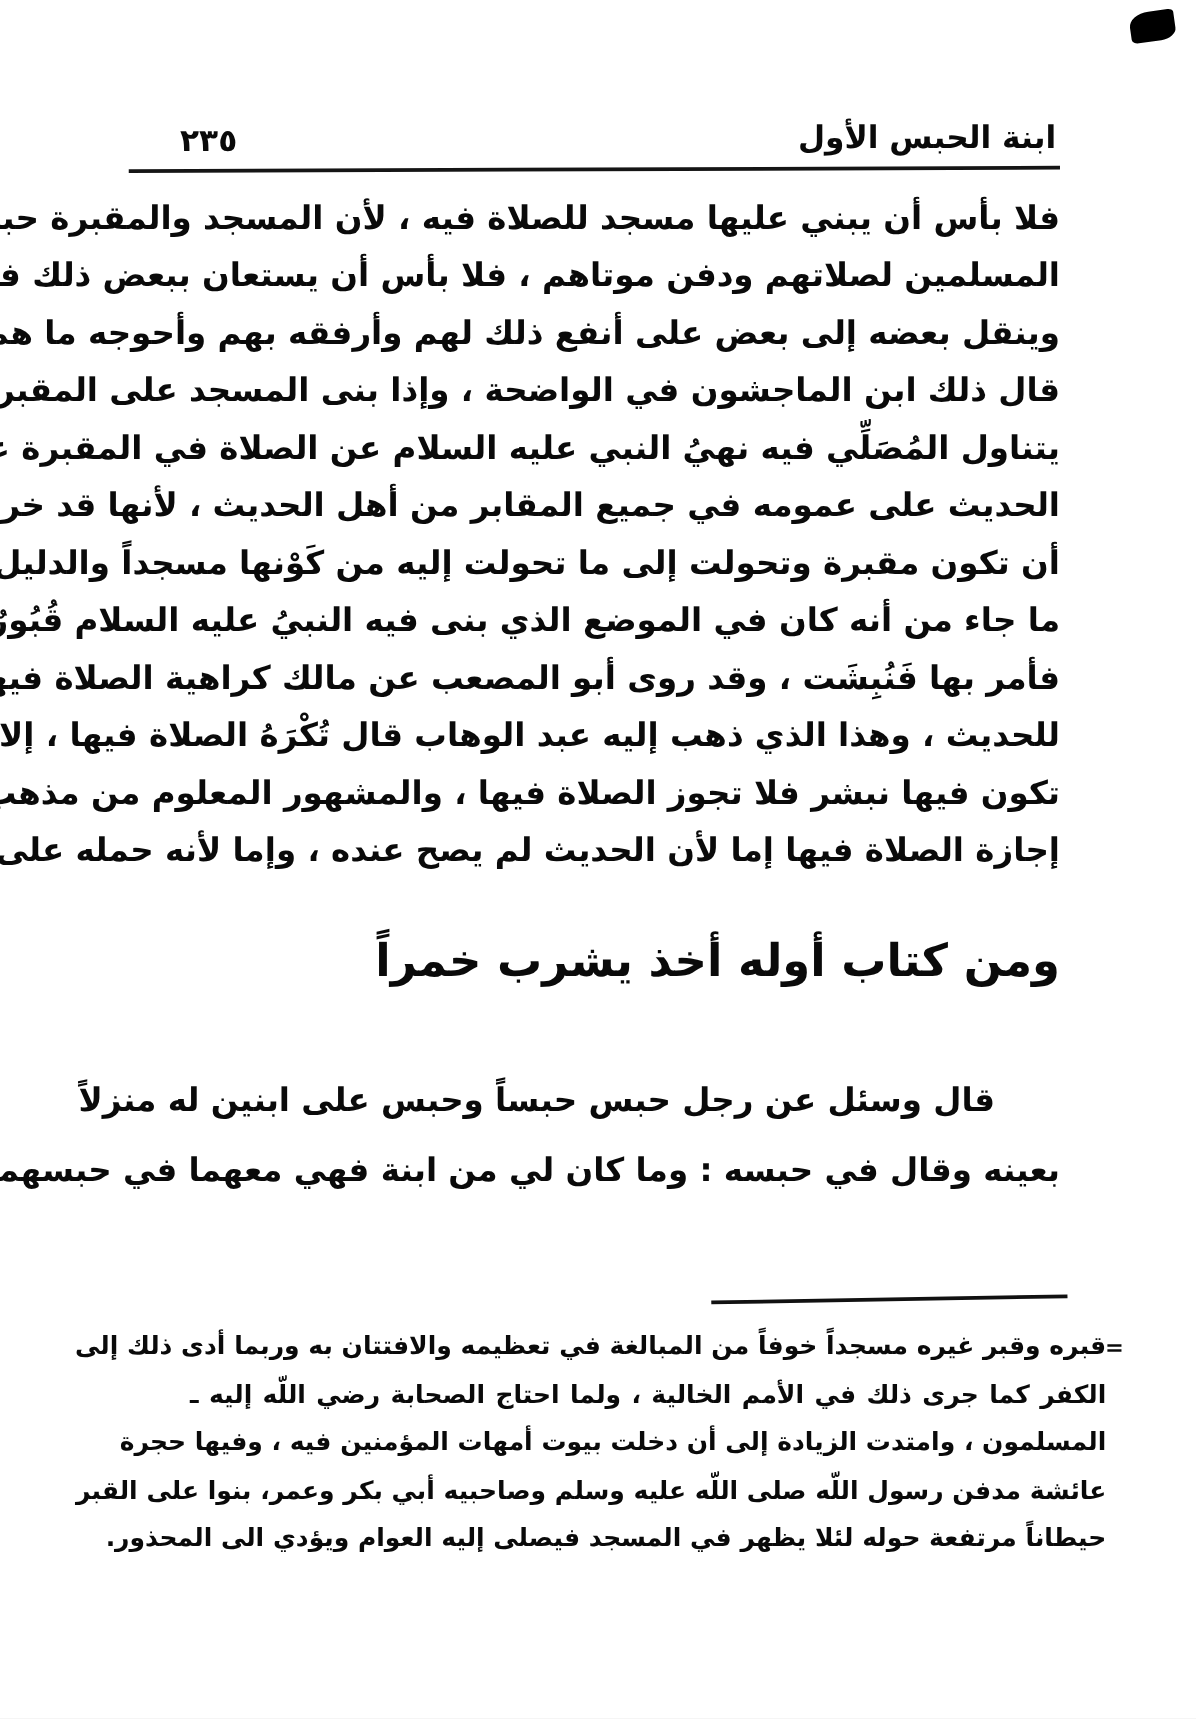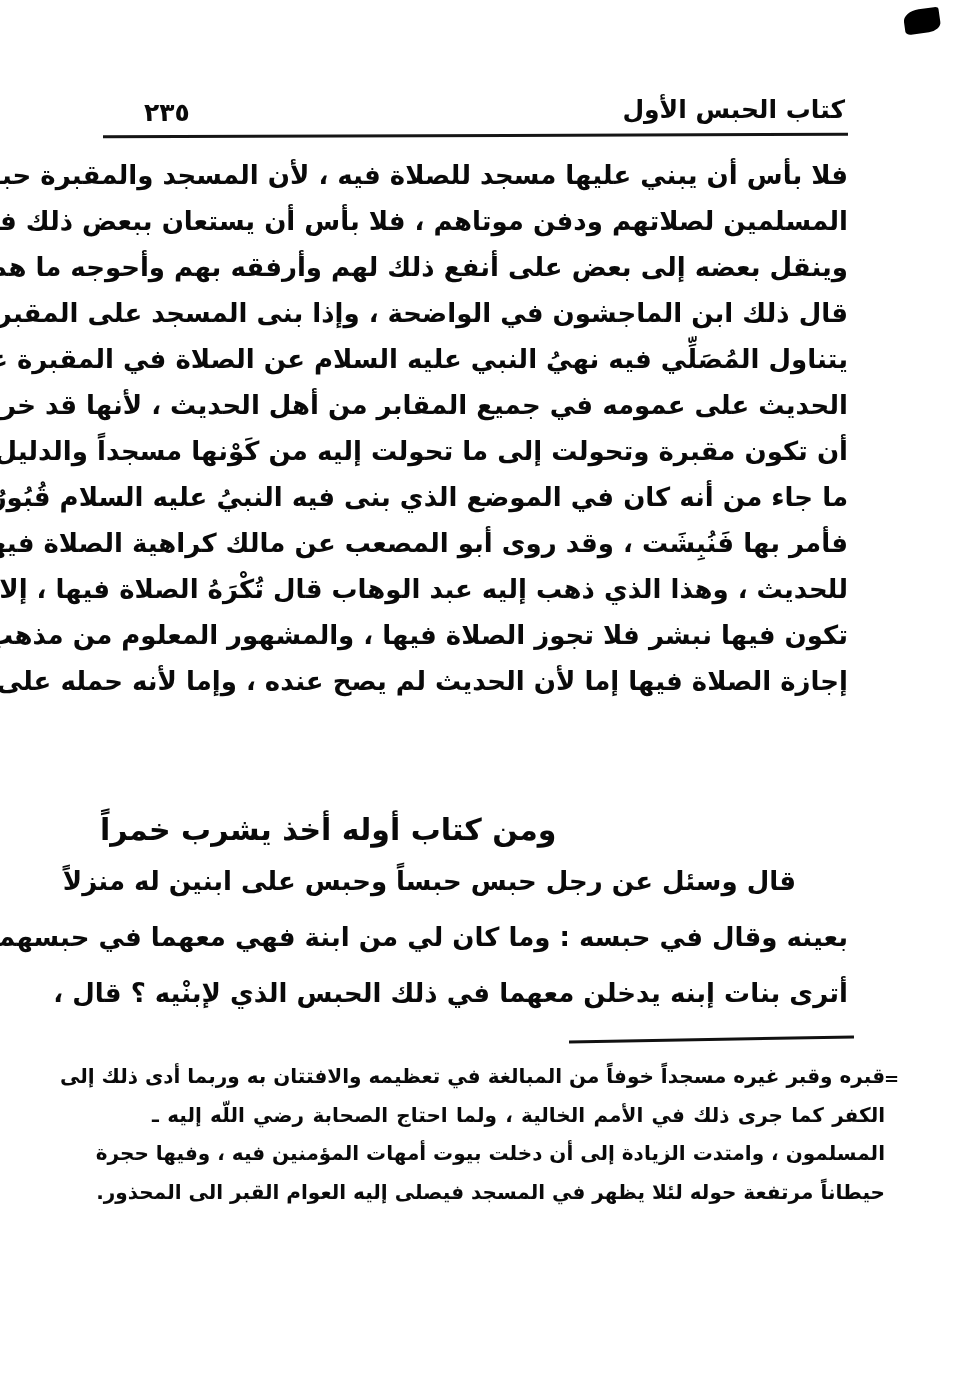--- a/index.html
+++ b/index.html
@@ -45,22 +45,22 @@
     -moz-text-align-last:justify;
     text-justify:inter-word;
     height:46px;overflow:visible;white-space:nowrap;
   }
   .tline.last{
     text-align:right;text-align-last:right;
     padding-right:52px;white-space:nowrap;
   }
   
   .section-heading{
-    position:absolute;top:812px;right:109px;width:748px;
-    text-align:left;font-size:30px;font-weight:bold;
+    position:absolute;top:749px;right:109px;width:748px;
+    text-align:right;font-size:36px;font-weight:bold;
   }
   
   .para2{
     position:absolute;top:853px;right:109px;left:150px;
     font-size:26px;font-weight:bold;line-height:56px;
   }
   .para2 .tline{height:56px;}
   .para2 .first{
     text-align:right;text-align-last:right;
     padding-right:52px;white-space:nowrap;
@@ -83,21 +83,21 @@
     text-align:left;text-align-last:left;white-space:nowrap;
   }
 </style>
 </head>
 <body>
 
 <div class="page">
 
   <div class="ink-mark"></div>
 
-  <div class="header-title">كتاب الحبس الأول</div>
+  <div class="header-title">ابنة الحبس الأول</div>
 
   <div class="page-num">٢٣٥</div>
 
   <div class="header-rule"></div>
 
   <div class="body-block">
     <div class="tline">فلا بأس أن يبني عليها مسجد للصلاة فيه ، لأن المسجد والمقبرة حبسان على</div>
     <div class="tline">المسلمين لصلاتهم ودفن موتاهم ، فلا بأس أن يستعان ببعض ذلك في بعض</div>
     <div class="tline">وينقل بعضه إلى بعض على أنفع ذلك لهم وأرفقه بهم وأحوجه ما هم اليه ،</div>
     <div class="tline">قال ذلك ابن الماجشون في الواضحة ، وإذا بنى المسجد على المقبرة لم</div>
@@ -109,27 +109,27 @@
     <div class="tline">للحديث ، وهذا الذي ذهب إليه عبد الوهاب قال تُكْرَهُ الصلاة فيها ، إلا أن</div>
     <div class="tline">تكون فيها نبشر فلا تجوز الصلاة فيها ، والمشهور المعلوم من مذهب مالك</div>
     <div class="tline">إجازة الصلاة فيها إما لأن الحديث لم يصح عنده ، وإما لأنه حمله على أن</div>
   </div>
 
   <div class="section-heading">ومن كتاب أوله أخذ يشرب خمراً</div>
 
   <div class="para2">
     <div class="tline first">قال وسئل عن رجل حبس حبساً وحبس على ابنين له منزلاً</div>
     <div class="tline">بعينه وقال في حبسه : وما كان لي من ابنة فهي معهما في حبسهما ،</div>
-    <div class="tline">أترى بنات إبنه يدخلن معهما في ذلك الحبس الذي لإبنْيه ؟ قال ،</div>
   </div>
 
   <div class="fn-sep"></div>
 
   <div class="fn-marker">=</div>
 
   <div class="footnotes">
     <div class="tline">قبره وقبر غيره مسجداً خوفاً من المبالغة في تعظيمه والافتتان به وربما أدى ذلك إلى</div>
     <div class="tline">الكفر كما جرى ذلك في الأمم الخالية ، ولما احتاج الصحابة رضي اللّه إليه ـ</div>
     <div class="tline">المسلمون ، وامتدت الزيادة إلى أن دخلت بيوت أمهات المؤمنين فيه ، وفيها حجرة</div>
-    <div class="tline flast">حيطاناً مرتفعة حوله لئلا يظهر في المسجد فيصلى إليه العوام القبر الى المحذور.</div>
+    <div class="tline">عائشة مدفن رسول اللّه صلى اللّه عليه وسلم وصاحبيه أبي بكر وعمر، بنوا على القبر</div>
+    <div class="tline flast">حيطاناً مرتفعة حوله لئلا يظهر في المسجد فيصلى إليه العوام ويؤدي الى المحذور.</div>
   </div>
 
 </div>
 
 </body></html>

